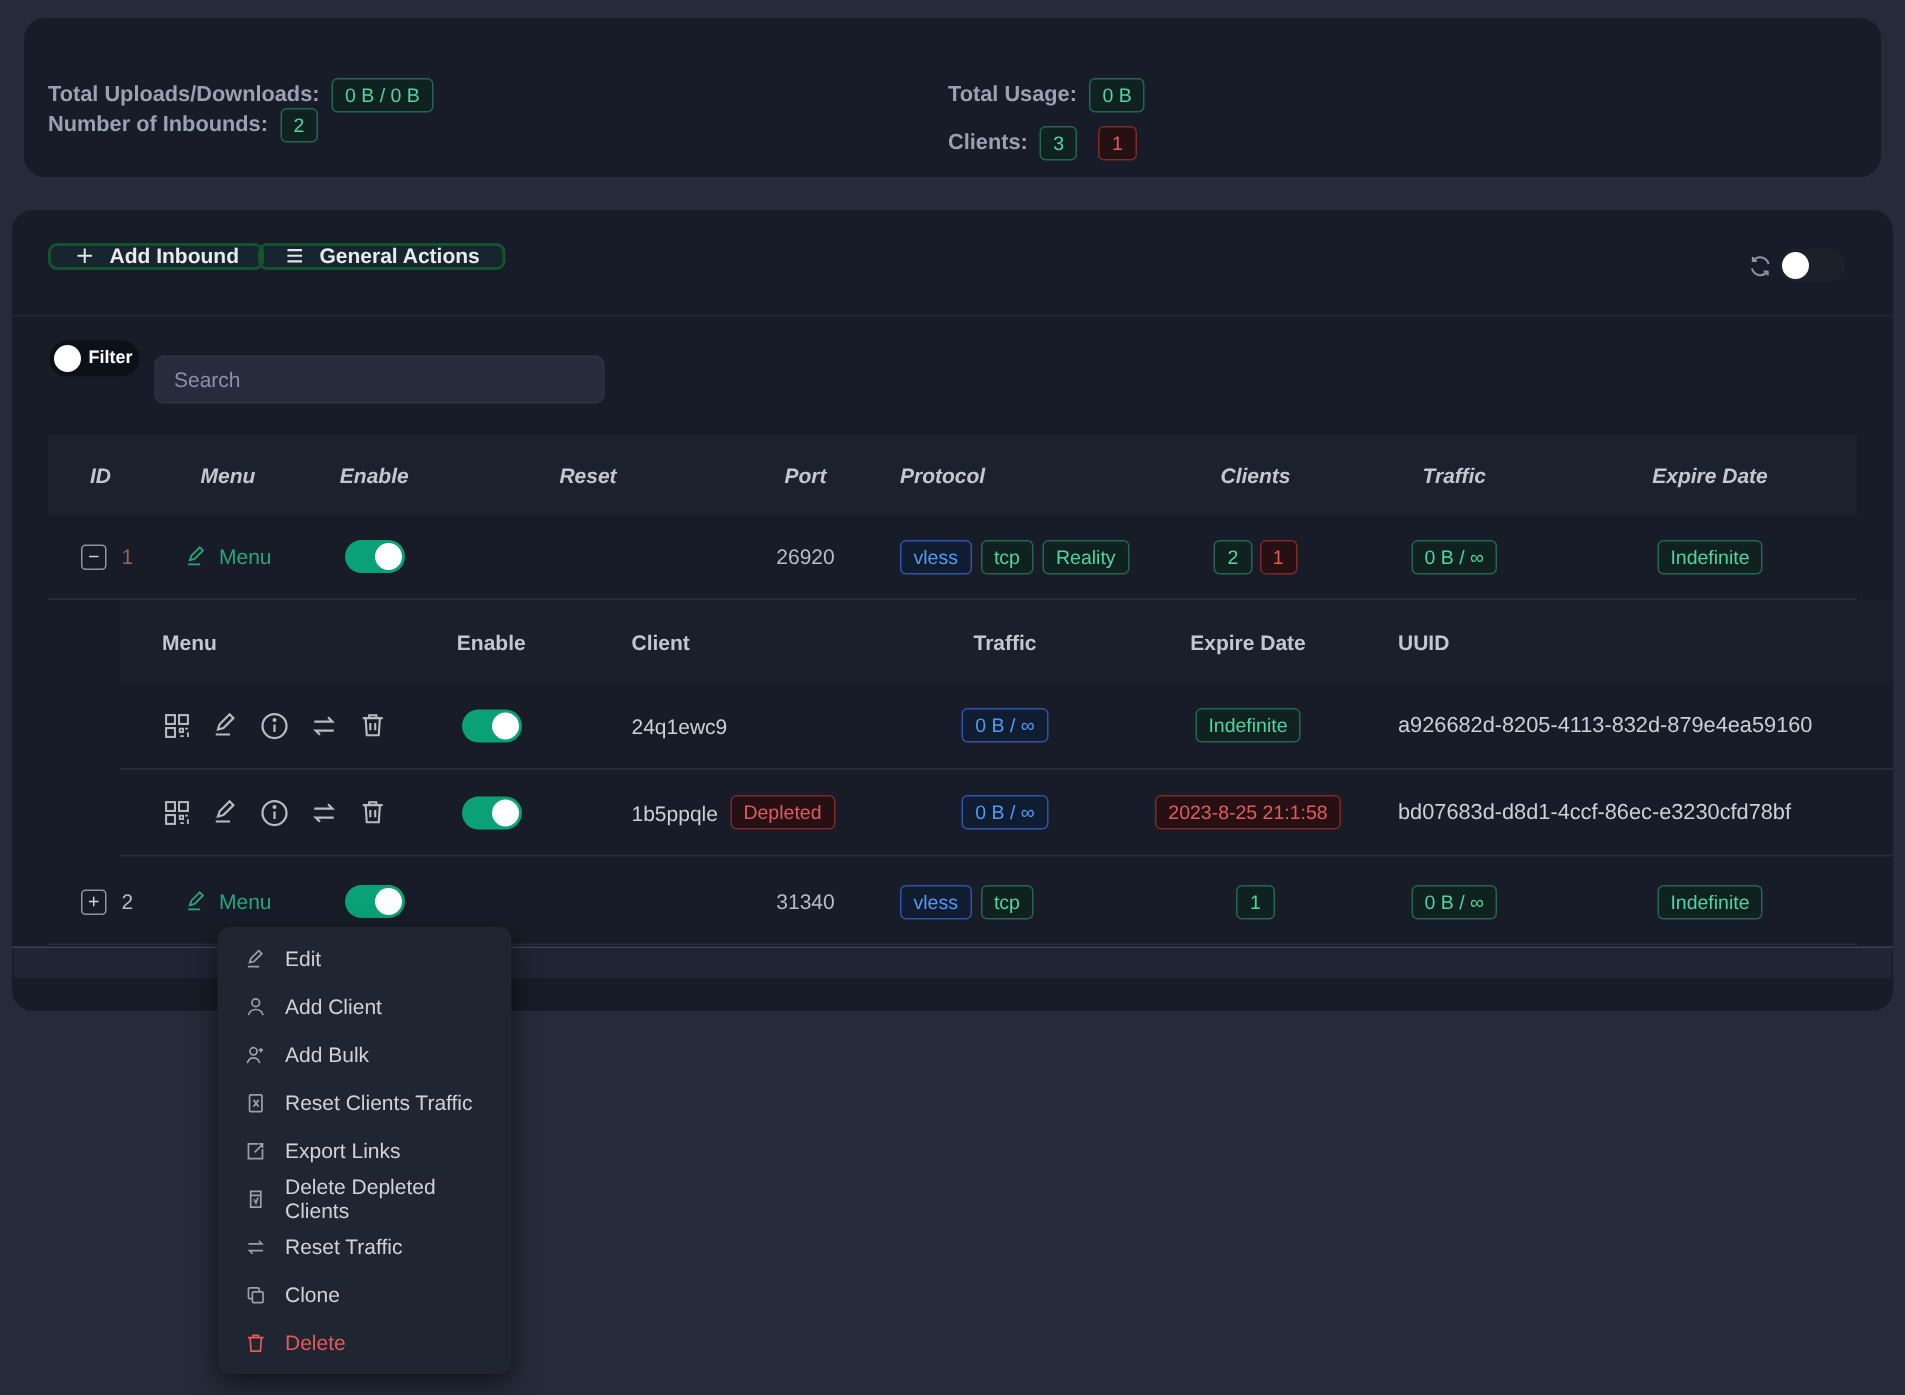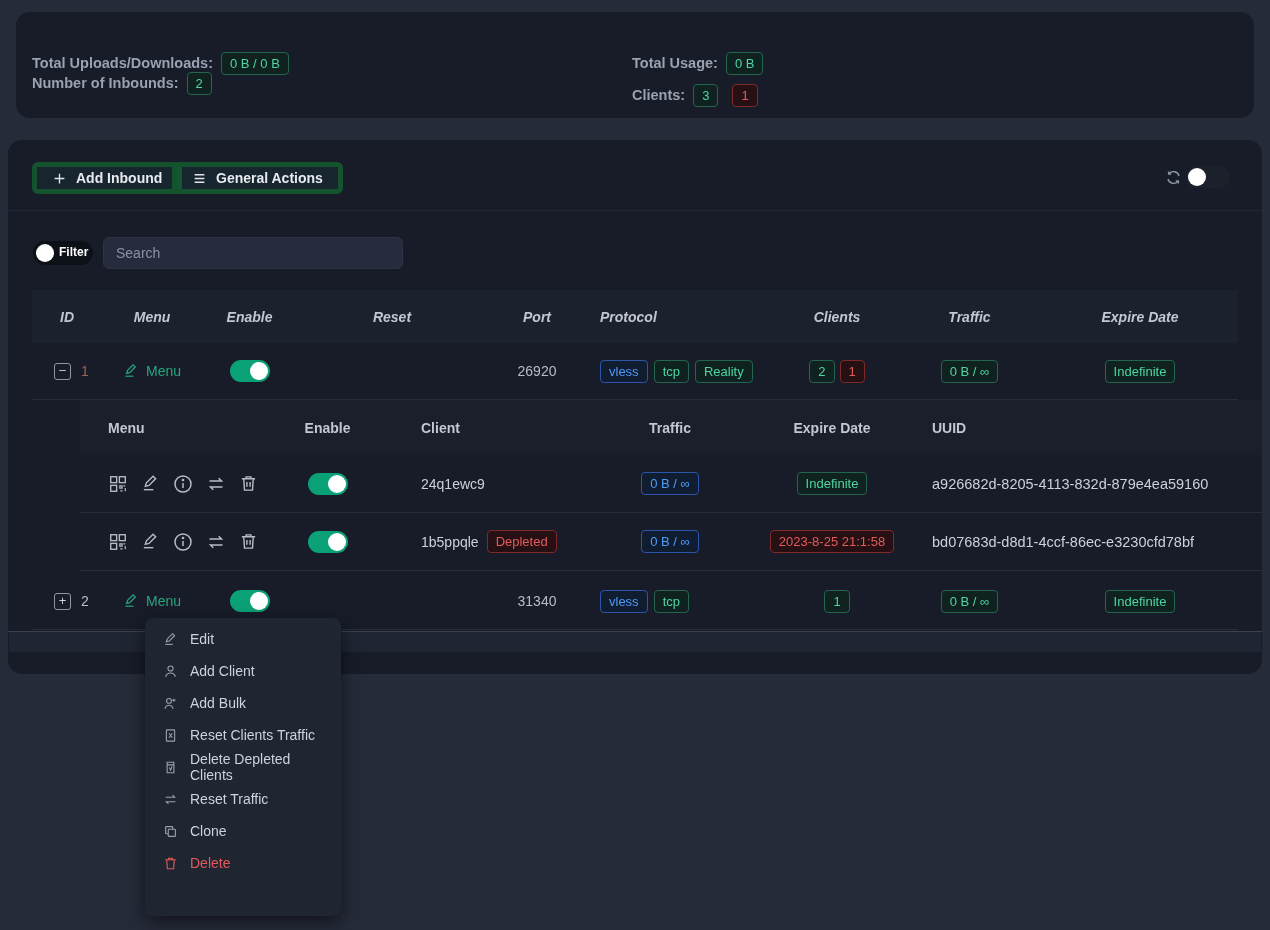--- a/index.html
+++ b/index.html
@@ -13,22 +13,22 @@
 
   .stat-row { position:absolute; display:flex; align-items:center; gap:8px; height:26px; }
   .stat-label { color:#9aa1b2; font-size:14.5px; font-weight:700; }
 
   .badge { display:inline-flex; align-items:center; justify-content:center; padding:1px 8px;
            border-radius:4px; font-size:13px; border:1px solid; line-height:19px; white-space:nowrap; }
   .badge.green { color:#4ed5a2; border-color:#23654e; background:#10221f; }
   .badge.red   { color:#e05c5c; border-color:#7c2a2a; background:#271014; }
   .badge.blue  { color:#4f9cf8; border-color:#2d54a9; background:#101c30; }
 
-  .btn { position:absolute; height:32px; display:inline-flex; align-items:center; gap:9px;
-         padding:0 15px; border-radius:6px; border:5px solid #14532d; background:rgba(18,159,122,0.07);
+  .btn { position:absolute; height:18px; display:inline-flex; align-items:flex-end; gap:9px;
+         padding:0 15px; border-radius:6px; border:2px solid #14532d; background:rgba(18,159,122,0.07);
          color:#e8eaee; font-size:14px; font-weight:600; cursor:pointer; }
   .btn svg { color:#e3e5ea; }
 
   .switch { position:absolute; border-radius:12px; cursor:pointer; }
   .switch .knob { position:absolute; top:2px; background:#fff; border-radius:50%; }
   .sw-on  { background:#0ba177; }
   .sw-off { background:#1b202b; }
 
   .search-box { position:absolute; left:95px; top:97px; width:300px; height:32px;
                 background:#262c3b; border:1px solid #2e3445; border-radius:6px; }
@@ -129,21 +129,21 @@
         <path d="M3.5 11.8a6.8 6.8 0 0 0 11.9 2.6"></path>
           <path d="M15.8 17.2v-3.1h-3.1" stroke-linejoin="round"></path>
       </svg>
     </span>
     <div class="switch sw-off" style="left:1178px; top:26px; width:44px; height:22px;">
       <span class="knob" style="left:2px; width:18px; height:18px;"></span>
     </div>
 
     <div style="position:absolute; left:0; top:70px; width:1254px; height:1px; background:#222737;"></div>
 
-    <div class="switch" style="left:25px; top:101px; width:60px; height:24px; background:#0c1017;">
+    <div class="switch" style="left:25px; top:87px; width:60px; height:24px; background:#0c1017;">
       <span class="knob" style="left:3px; top:3px; width:18px; height:18px;"></span>
       <span style="position:absolute; left:26px; top:4px; color:#fff; font-size:12px; font-weight:600;">Filter</span>
     </div>
     <div class="search-box">
       <input type="text" placeholder="Search" style="">
     </div>
 
     <div class="tbl">
 
       <div class="trow thead">
@@ -394,20 +394,29 @@
           <svg width="15" height="15" viewBox="0 0 20 20" fill="none" stroke="currentColor" stroke-width="1.5">
             <rect x="4.5" y="2.5" width="11" height="15" rx="1"></rect>
             <path d="M8 7l4.5 6M12.5 7L8 13"></path>
           </svg>
         </span>
       <span>Reset Clients Traffic</span>
     </div>
     <div class="dd-item">
       <span>
           <svg width="15" height="15" viewBox="0 0 20 20" fill="none" stroke="currentColor" stroke-width="1.5">
+            <path d="M12 3.5H3.5v13H16V8"></path>
+            <path d="M9 11l7.5-7.5M12.5 3.5H16V7"></path>
+          </svg>
+        </span>
+      <span>Export Links</span>
+    </div>
+    <div class="dd-item">
+      <span>
+          <svg width="15" height="15" viewBox="0 0 20 20" fill="none" stroke="currentColor" stroke-width="1.5">
             <path d="M5.5 3h9v14h-9zM5.5 6.5h9M8.5 10l1.7 3.5 1.8-5"></path>
           </svg>
         </span>
       <span>Delete Depleted Clients</span>
     </div>
     <div class="dd-item">
       <span>
           <svg width="15" height="15" viewBox="0 0 20 20" fill="none" stroke="currentColor" stroke-width="1.5">
             <path d="M3.5 7h12l-2.8-2.8M16.5 13h-12l2.8 2.8"></path>
           </svg>

